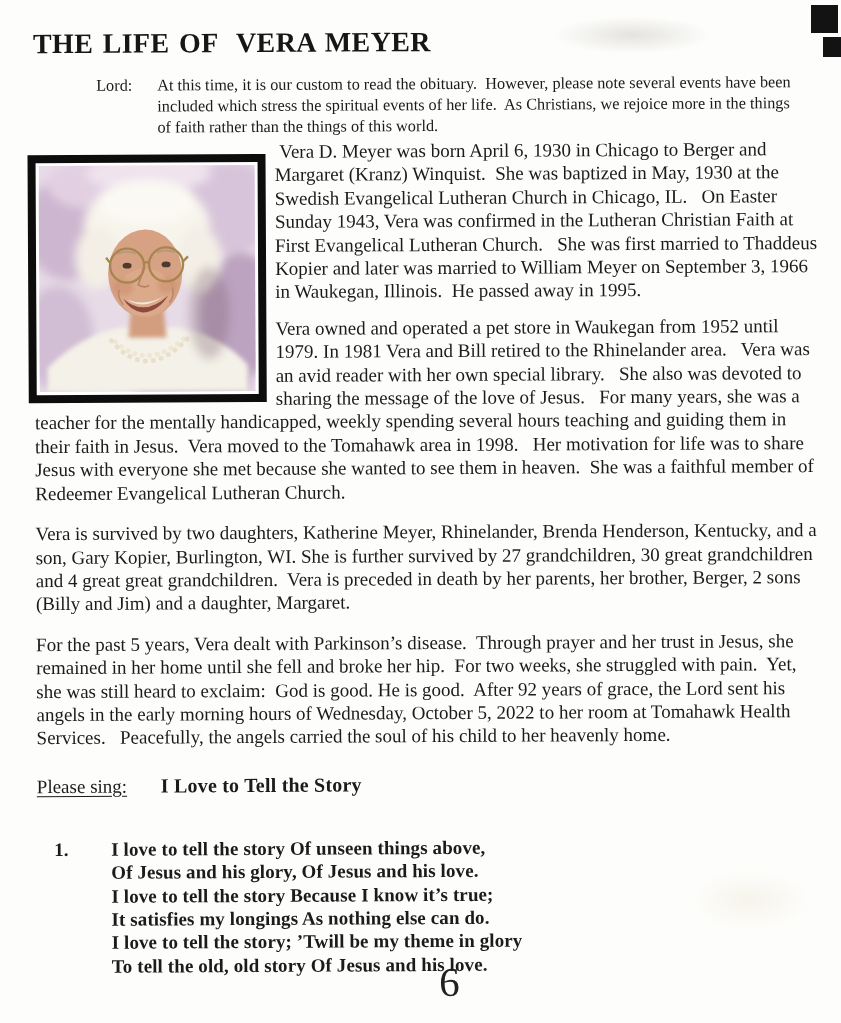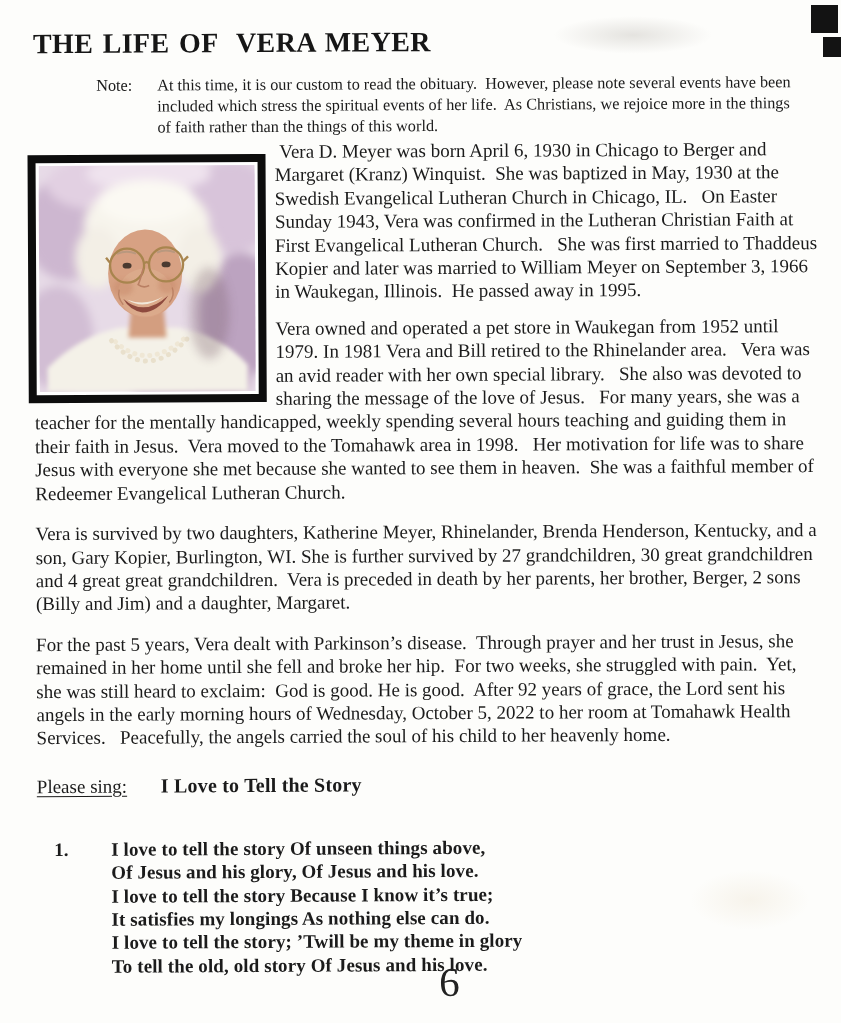--- a/index.html
+++ b/index.html
@@ -90,21 +90,21 @@
   <div class="scan-mark mark-a"></div>
   <div class="scan-mark mark-b"></div>
   <div class="smudge"></div>
   <div class="smudge-b"></div>
 
   <div class="tilt">
 
     <div class="doc-title">THE LIFE OF  VERA MEYER</div>
 
     <div class="note-row">
-      <div class="note-label">Note:</div>
+      <div class="note-label">Lord:</div>
       <div class="note-text">At this time, it is our custom to read the obituary.  However, please note several events have been included which stress the spiritual events of her life.  As Christians, we rejoice more in the things of faith rather than the things of this world.</div>
     </div>
 
     <div class="content">
 
       <div class="photo-frame">
         <svg viewBox="0 0 216 226" width="216" height="226">
           <defs>
             <filter id="soft" x="-40%" y="-40%" width="180%" height="180%">
                 <feGaussianBlur stdDeviation="5"></feGaussianBlur>

